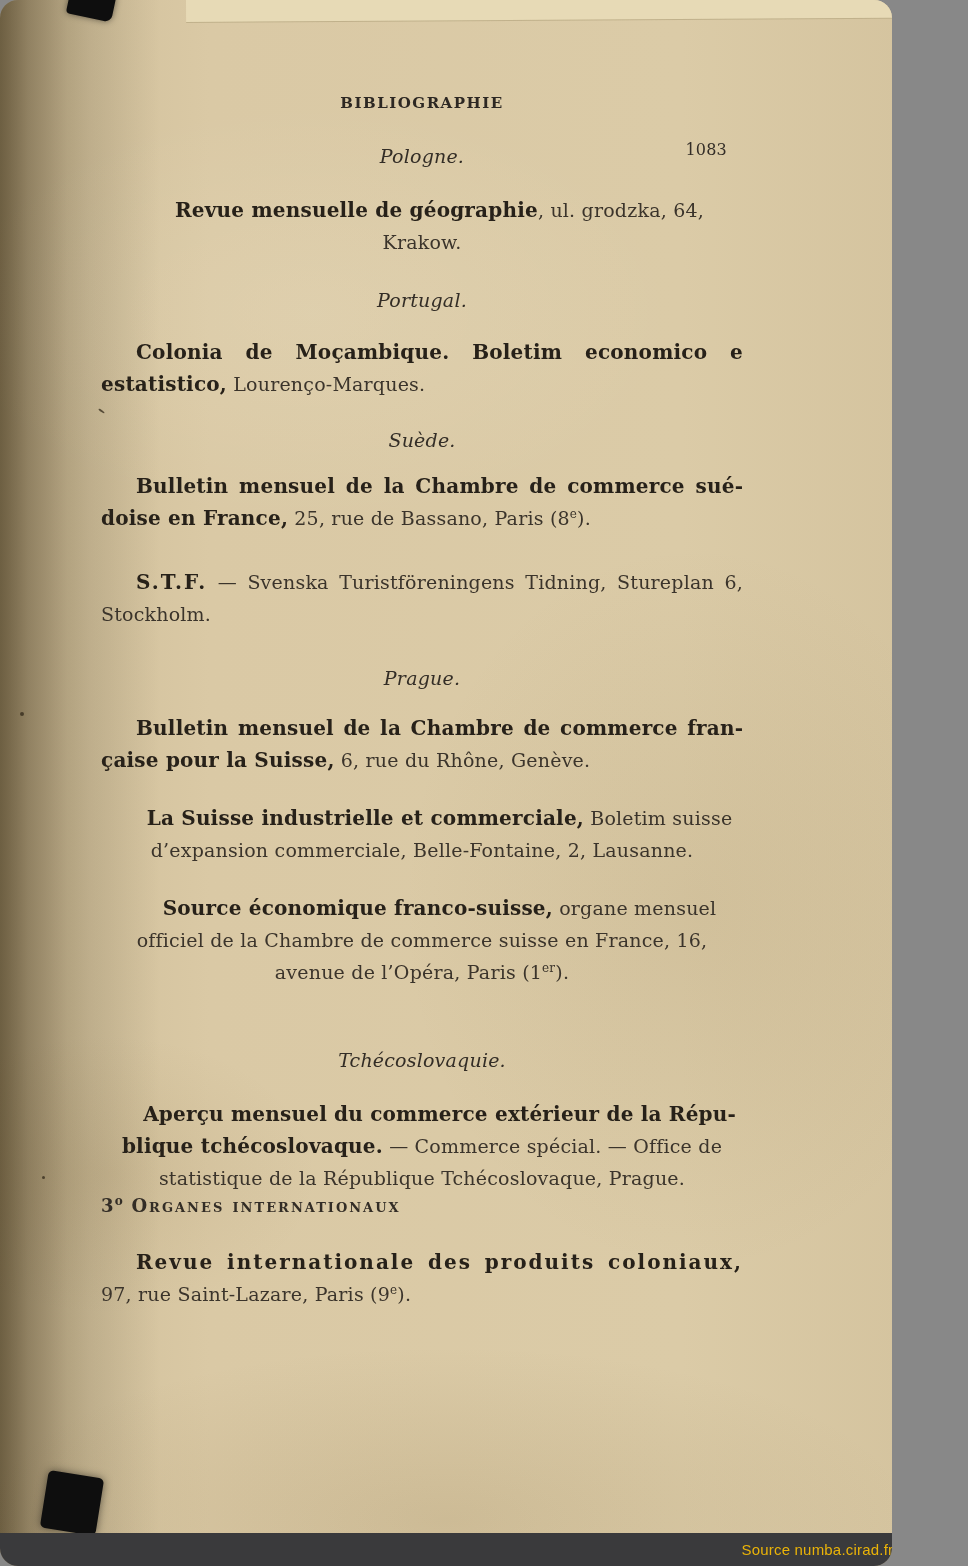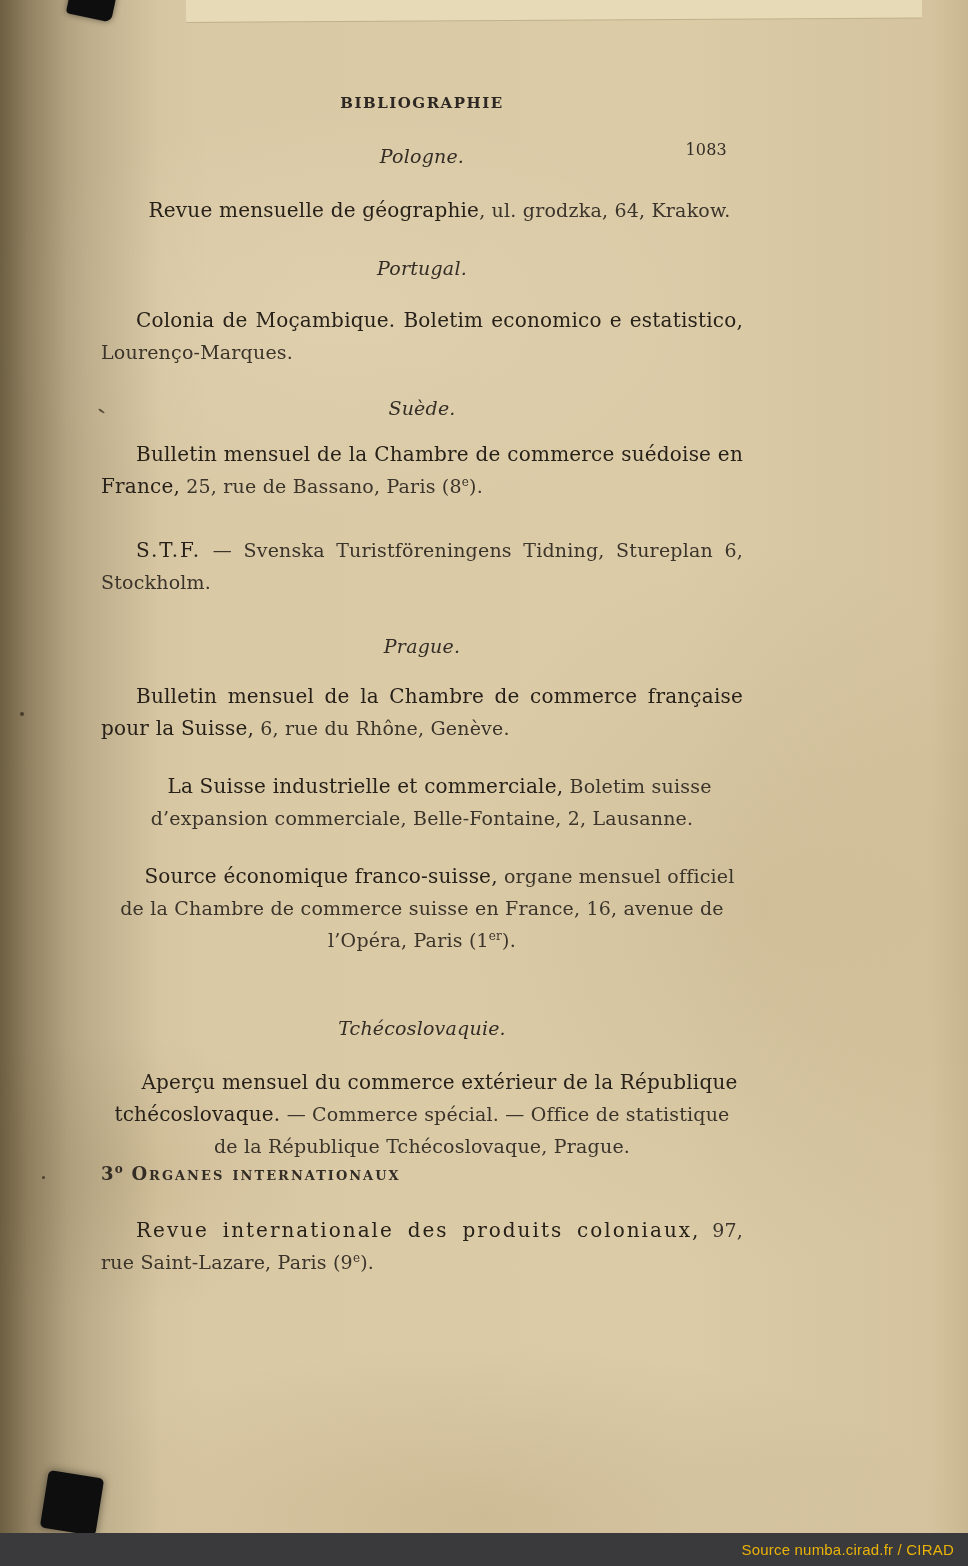--- a/index.html
+++ b/index.html
@@ -1,28 +1,29 @@
 <!DOCTYPE html>
 <html><head>
 <meta charset="utf-8">
 <style>
   html,body{margin:0;padding:0;}
   body{width:968px;height:1566px;overflow:hidden;background:#888;}
 
   .scan{
-    position:relative;width:968px;height:1566px;overflow:hidden;
+    position:relative;width:892px;height:1566px;overflow:hidden;
     background-color:#d7c6a2;
     background-image:
       radial-gradient(ellipse 520px 300px at 35% 20%, rgba(255,248,228,0.12), transparent 70%),
       radial-gradient(ellipse 420px 520px at 78% 58%, rgba(125,100,55,0.10), transparent 70%),
       radial-gradient(ellipse 650px 240px at 50% 97%, rgba(120,95,50,0.14), transparent 72%),
       radial-gradient(ellipse 300px 200px at 12% 75%, rgba(120,95,50,0.10), transparent 70%),
       linear-gradient(90deg,#a6946e 0px,#c4b28c 28px,#d3c29d 90px,#dac9a5 210px,#dbcba7 680px,#d4c39e 930px,#c9b791 968px);
     font-family:"DejaVu Serif","Liberation Serif",serif;
     color:#37302a;
+    border-radius:18px;
   }
 
   .page-edge-top{
     position:absolute;left:186px;top:0;width:736px;height:22px;
     background:#e7dab6;border-bottom:1px solid rgba(120,100,60,.35);
     transform:rotate(-0.35deg);transform-origin:left top;
   }
   .binding-shadow{
     position:absolute;left:0;top:0;bottom:33px;width:160px;
     background:linear-gradient(90deg,rgba(40,30,12,0.45),rgba(40,30,12,0.16) 42%,rgba(40,30,12,0) 100%);
@@ -50,21 +51,21 @@
   .page-number{position:absolute;right:16px;top:-2px;font-size:16px;color:#332d27;margin-top:48px;}
 
   .sec-h{
     text-align:center;font-style:italic;font-weight:400;font-size:19px;
     line-height:24px;margin:0;color:#332d26;
   }
   .entry{
     margin:0;font-size:19px;line-height:32px;text-align:justify;
     text-indent:35px;color:#3b342b;
   }
-  .entry b{font-weight:400;font-size:20px;color:#272119;}
+  .entry b{font-weight:700;font-size:20px;color:#272119;}
   sup{font-size:12px;line-height:0;}
 
   .mt18{margin-top:18px;} .mt22{margin-top:22px;} .mt24{margin-top:24px;}
   .mt26{margin-top:26px;text-align:center;} .mt28{margin-top:28px;} .mt30{margin-top:30px;}
   .mt32{margin-top:32px;} .mt36{margin-top:36px;} .mt60{margin-top:60px;}
 
   .tracked{letter-spacing:2px;}
   .num-h{
     font-size:18px;line-height:24px;margin:0;
     color:#332d26;letter-spacing:1.2px;

